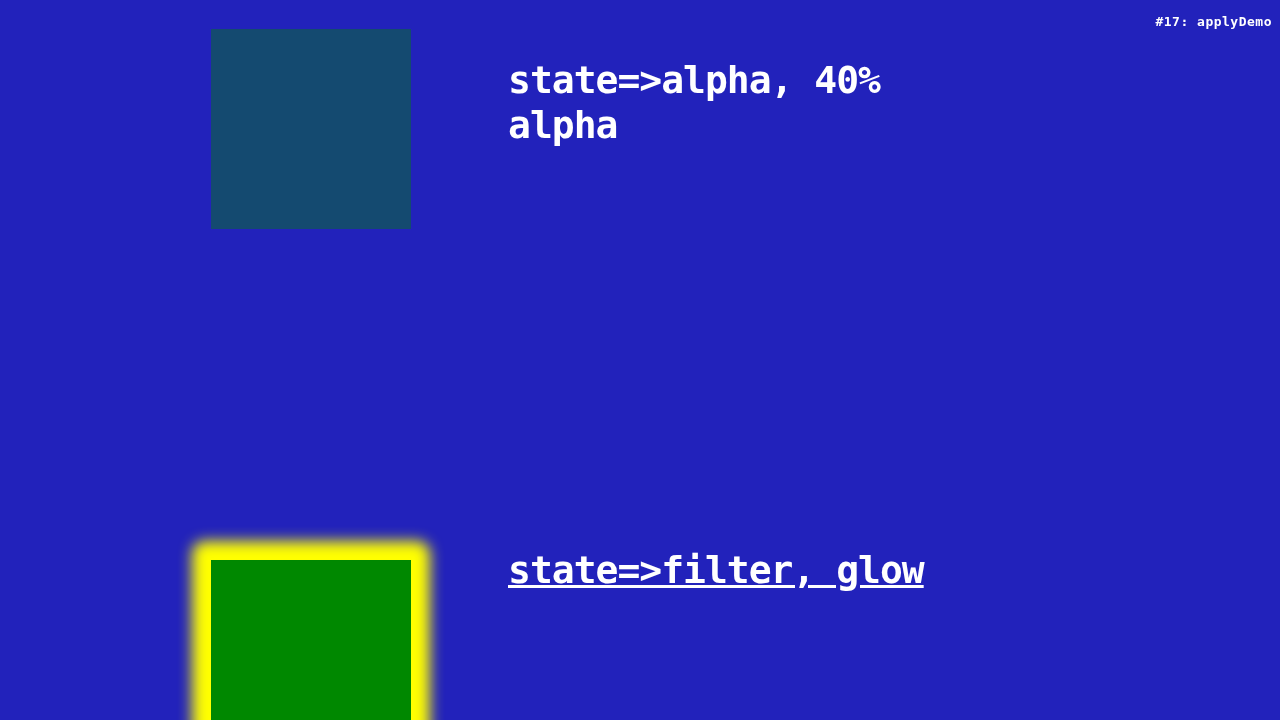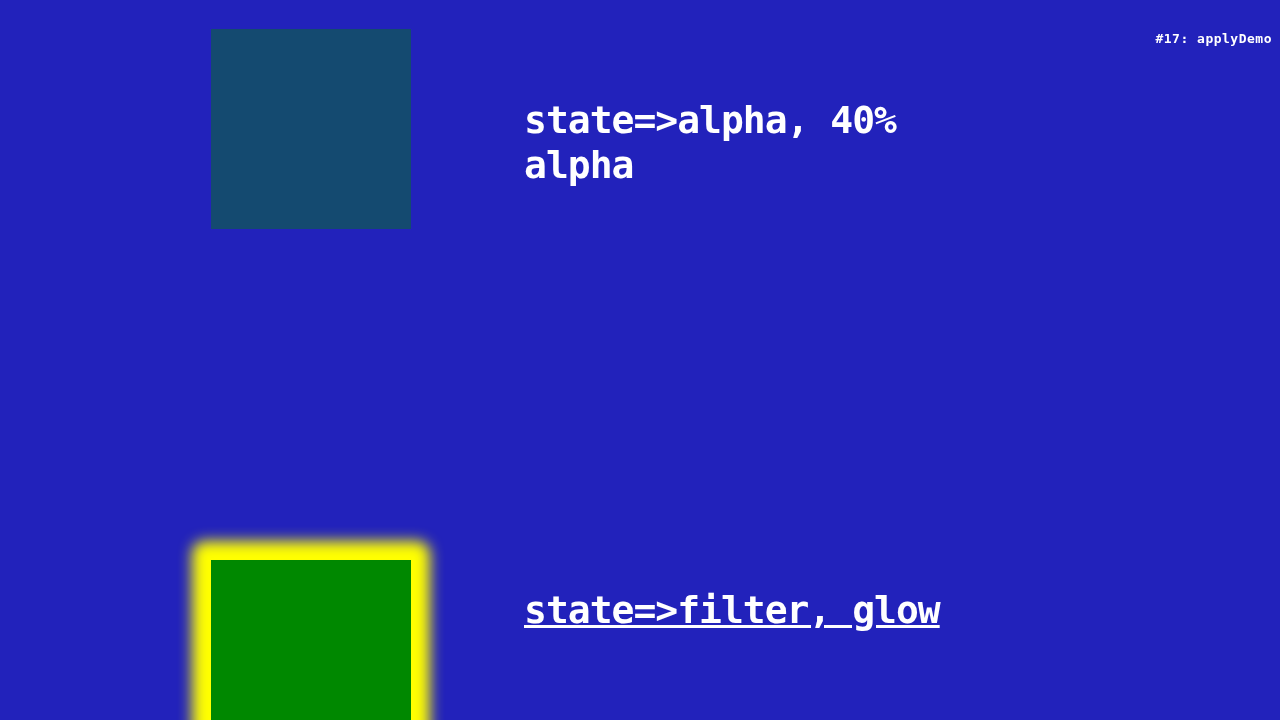--- a/index.html
+++ b/index.html
@@ -14,21 +14,21 @@
     height: 720px;
     overflow: hidden;
     background: #2222bb;
     font-family: "DejaVu Sans Mono", "Liberation Mono", monospace;
     -webkit-font-smoothing: none;
   }
 
   
   .demo-title {
     position: absolute;
-    top: 32px;
+    top: 15px;
     right: 8px;
     color: #ffffff;
     font-size: 13px;
     font-weight: bold;
     letter-spacing: 0.5px;
     white-space: nowrap;
     line-height: 14px;
   }
 
   
@@ -76,29 +76,28 @@
     position: absolute;
     left: 0;
     top: 0;
     width: 200px;
     height: 200px;
   }
 
   
   .caption {
     position: absolute;
-    left: 524px;
+    left: 508px;
     color: #ffffff;
     font-size: 38px;
     font-weight: bold;
     line-height: 45px;
     letter-spacing: -1px;
     white-space: pre-line;
     width: 440px;
-    margin-top: 40px;
   }
   .caption-alpha  { top: 58px; }
   .caption-filter { top: 298px; text-decoration: underline; }
 </style>
 </head>
 <body>
 
 <div id="stage">
 
   <div class="demo-title">#17: applyDemo</div>

